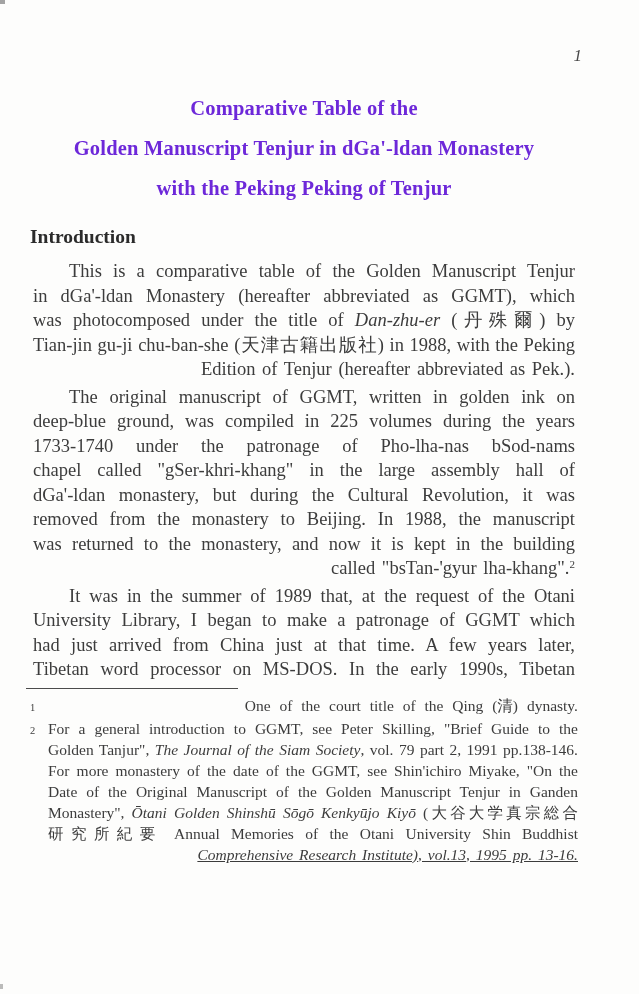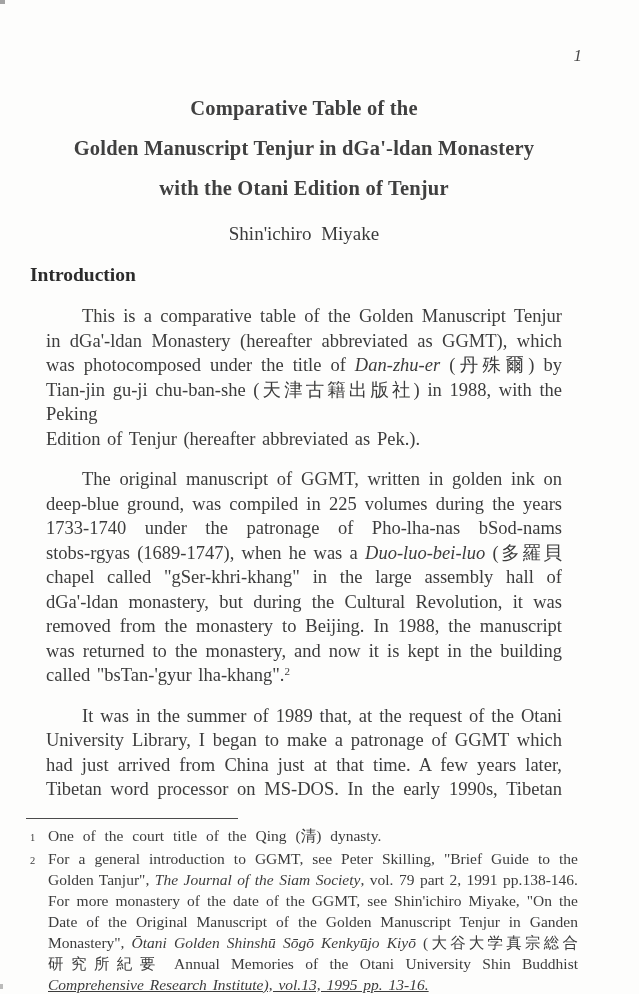--- a/index.html
+++ b/index.html
@@ -44,21 +44,21 @@
   }
   .content {
     padding: 0 61px 0 30px;
   }
   .title {
     margin: 88px 0 0 0;
     text-align: center;
     font-size: 20.5px;
     font-weight: bold;
     line-height: 40px;
-    color: #404040;
+    color: #6d28d9;
     letter-spacing: 0.2px;
   }
   .author {
     margin-top: 14px;
     text-align: center;
     font-size: 19px;
     line-height: 24px;
     word-spacing: 5px;
     color: #3a3a3a;
   }
@@ -67,22 +67,22 @@
     font-size: 19.5px;
     line-height: 26px;
     font-weight: bold;
     color: #2b2b2b;
   }
   .body-text {
     margin-top: 5px;
     font-size: 18.5px;
     line-height: 24.5px;
   }
-  .para { margin: 16px; }
-  .ln { min-height: 24.5px; }
+  .para { margin: 3px; }
+  .ln { min-height: 24.5px; text-align: right; }
   .j {
     text-align: justify;
     text-align-last: justify;
   }
   .ind { text-indent: 36px; }
   .plast { word-spacing: 2px; }
   .it { font-style: italic; }
   sup.sp {
     font-size: 11px;
     line-height: 0;
@@ -120,42 +120,40 @@
 
 <div class="page">
 
   <div class="page-number">1</div>
 
   <div class="content">
 
     <h1 class="title">
       <div class="t-line">Comparative Table of the</div>
       <div class="t-line">Golden Manuscript Tenjur in dGa'-ldan Monastery</div>
-      <div class="t-line">with the Otani Edition of Tenjur</div>
+      <div class="t-line">with the Peking Peking of Tenjur</div>
     </h1>
 
-    <div class="author">Shin'ichiro Miyake</div>
 
     <h2 class="heading">Introduction</h2>
 
     <div class="body-text">
 
       <div class="para">
         <div class="ln j ind"><span>This is a comparative table of the Golden Manuscript Tenjur</span></div>
         <div class="ln j"><span>in dGa'-ldan Monastery (hereafter abbreviated as GGMT), which</span></div>
         <div class="ln j"><span>was photocomposed under the title of </span><span class="it">Dan-zhu-er</span><span> (丹殊爾) by</span></div>
         <div class="ln j"><span>Tian-jin gu-ji chu-ban-she (天津古籍出版社) in 1988, with the Peking</span></div>
         <div class="ln plast"><span>Edition of Tenjur (hereafter abbreviated as Pek.).</span></div>
       </div>
 
       <div class="para">
         <div class="ln j ind"><span>The original manuscript of GGMT, written in golden ink on</span></div>
         <div class="ln j"><span>deep-blue ground, was compiled in 225 volumes during the years</span></div>
         <div class="ln j"><span>1733-1740 under the patronage of Pho-lha-nas bSod-nams</span></div>
-        <div class="ln j"><span>stobs-rgyas (1689-1747), when he was a </span><span class="it">Duo-luo-bei-luo</span><span> (多羅貝</span></div>
         <div class="ln j"><span>chapel called "gSer-khri-khang" in the large assembly hall of</span></div>
         <div class="ln j"><span>dGa'-ldan monastery, but during the Cultural Revolution, it was</span></div>
         <div class="ln j"><span>removed from the monastery to Beijing.  In 1988, the manuscript</span></div>
         <div class="ln j"><span>was returned to the monastery, and now it is kept in the building</span></div>
         <div class="ln plast"><span>called "bsTan-'gyur lha-khang".</span><sup class="sp">2</sup></div>
       </div>
 
       <div class="para">
         <div class="ln j ind"><span>It was in the summer of 1989 that, at the request of the Otani</span></div>
         <div class="ln j"><span>University Library, I began to make a patronage of GGMT which</span></div>

